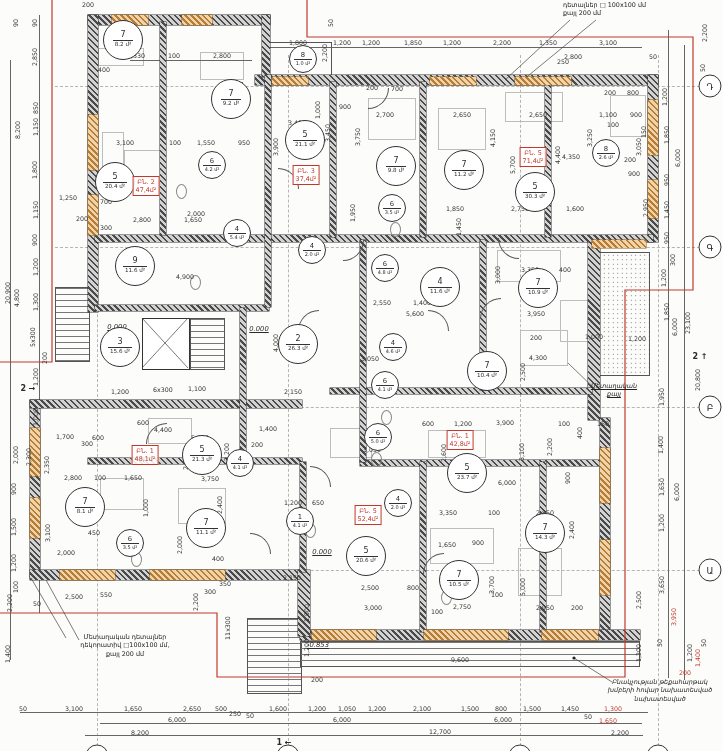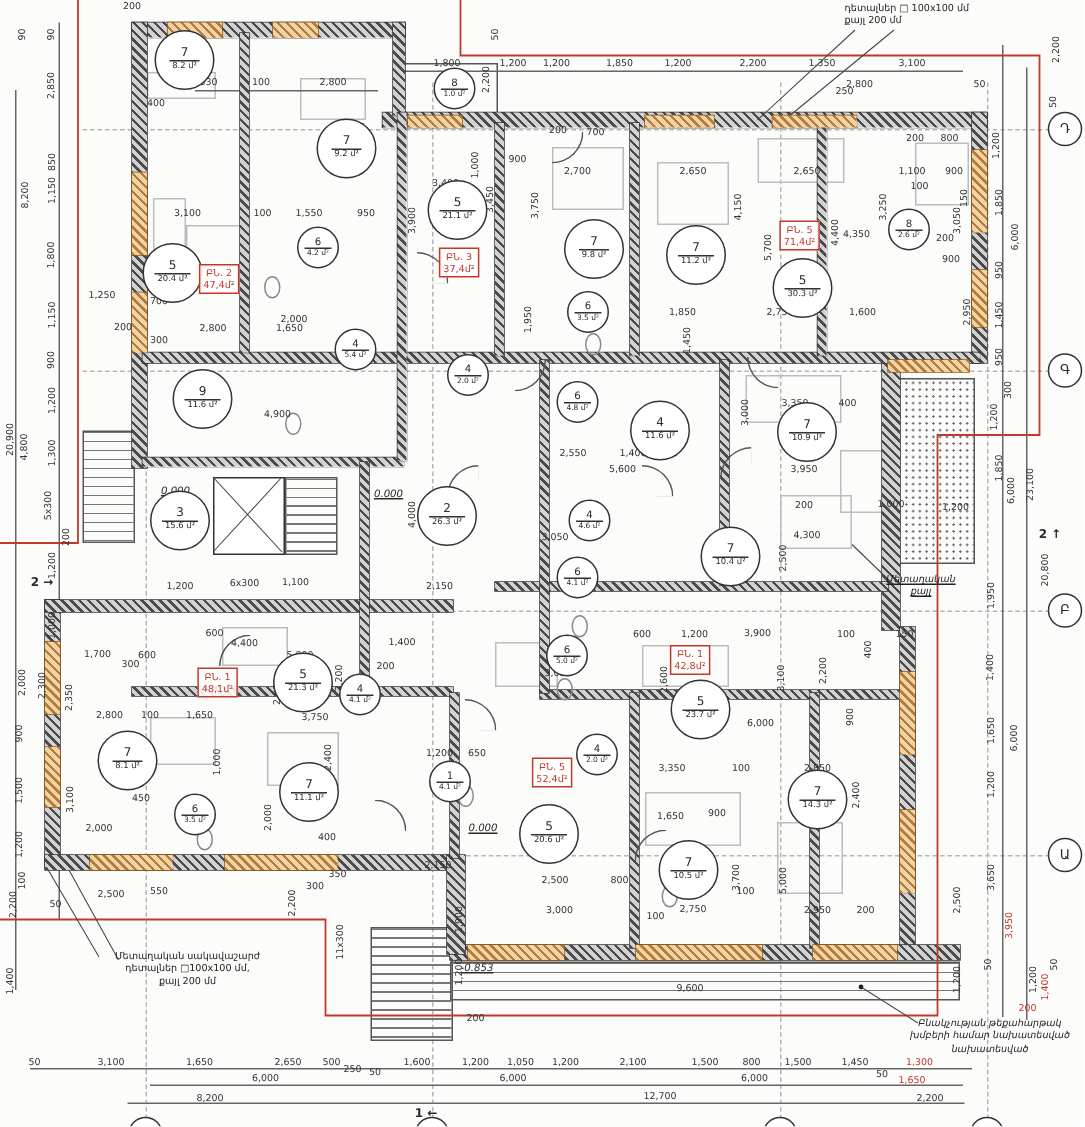--- a/index.html
+++ b/index.html
@@ -569,25 +569,25 @@
     <div class="axis" style="left: 658px; top: 756px;">4</div>
     <div class="ann " style="left: 563px; top: 1px; width: 152px; text-align: left;">
       <div>դետալներ   □ 100x100 մմ</div>
       <div>քայլ  200 մմ</div>
     </div>
     <div class="ann it u" style="left: 578px; top: 382px; width: 72px; text-align: center;">
       <div>Մետաղական</div>
       <div>քայլ</div>
     </div>
     <div class="ann " style="left: 60px; top: 633px; width: 130px; text-align: center;">
-      <div>Մետաղական սակավաշարժ</div>
-      <div>դետալներ  □100x100 մմ,</div>
+      <div>Մետաղական դետալներ</div>
+      <div>դեկորատիվ  □100x100 մմ,</div>
       <div>քայլ  200 մմ</div>
     </div>
     <div class="ann it" style="left: 598px; top: 678px; width: 124px; text-align: center;">
       <div>Բնակչության թեքահարթակ</div>
-      <div>խմբերի համար նախատեսված</div>
+      <div>խմբերի հովար նախատեսված</div>
       <div>նախատեսված</div>
     </div>
     <div class="sec" style="left: 28px; top: 388px;">2 →</div>
     <div class="sec" style="left: 700px; top: 356px;">2 ↑</div>
     <div class="sec" style="left: 284px; top: 742px;">1 ←</div>
   </div>
 
 </body></html>

